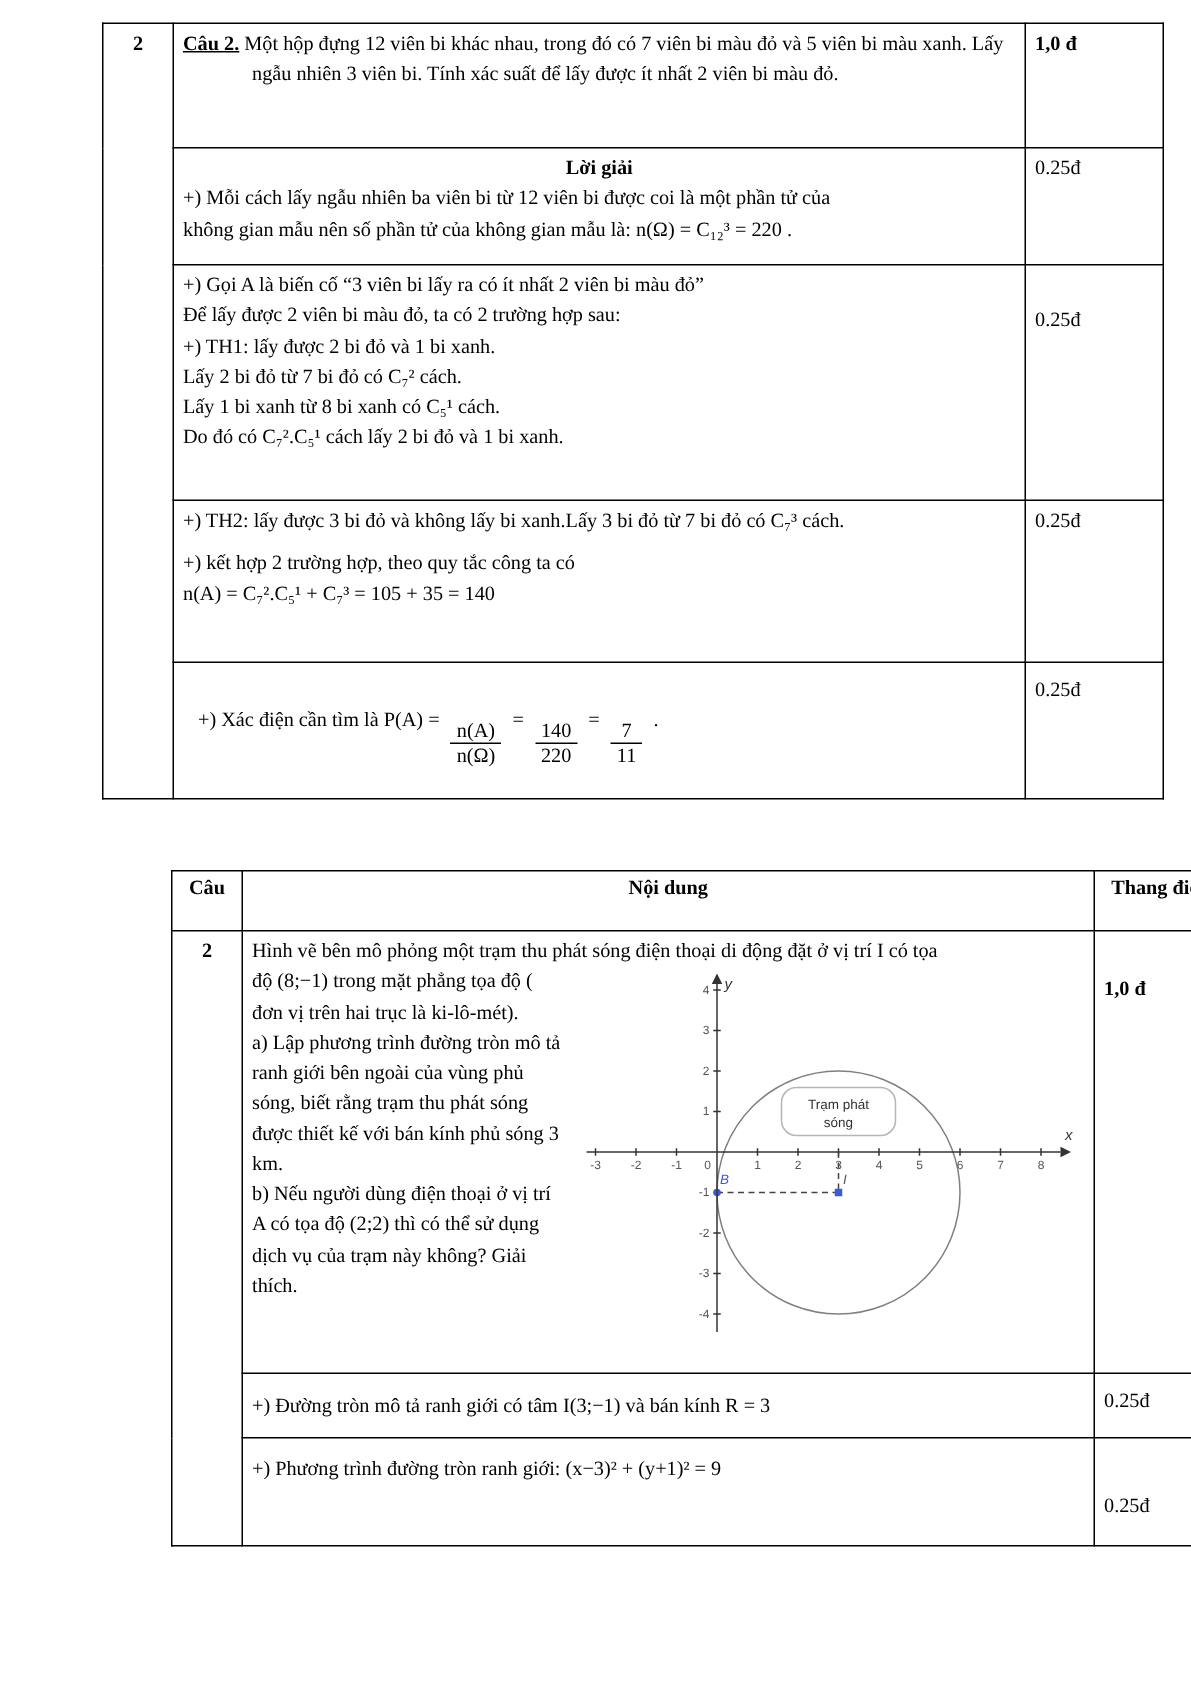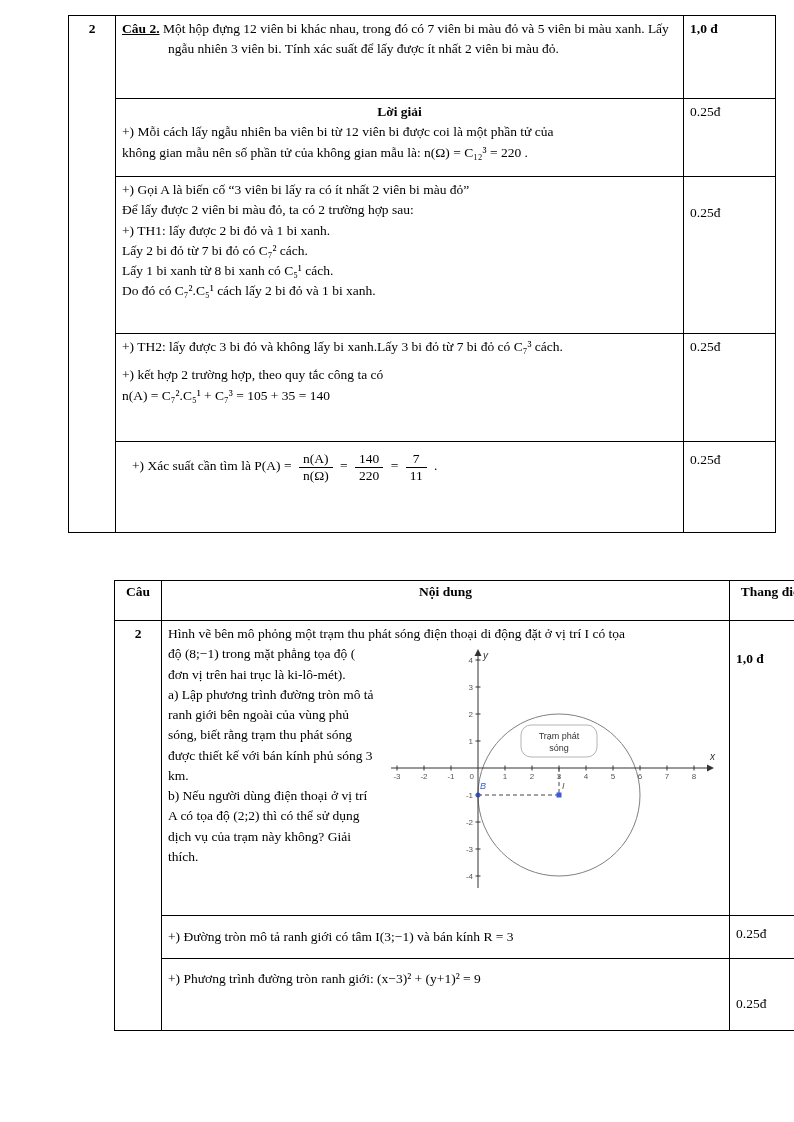--- a/index.html
+++ b/index.html
@@ -30,21 +30,21 @@
   .pt8  { padding-top: 8px !important; }
   .pt28 { padding-top: 28px !important; }
   .plow { vertical-align: bottom !important; padding-bottom: 16px !important; }
 
   .hang { padding-left: 46px; text-indent: -46px; }
   .lead-bold { font-weight: bold; text-decoration: underline; }
   .center { text-align: left; }
   .solhead { text-align: center; font-weight: bold; }
 
   .frac { display: inline-block; vertical-align: middle; text-align: center; margin: 0 4px; line-height: 1.15; }
-  .frac .num { display: block; padding: 0 4px; }
+  .frac .num { display: block; padding: 0 4px; margin-top: 28px; }
   .frac .den { display: block; padding: 0 4px; border-top: 1px solid #000; }
   .mathline { display: block; padding: 6px 0 2px 10px; }
 
   .figure-wrap { float: right; width: 340px; margin: 2px 0 4px 8px; }
   svg text { font-family: "Liberation Sans", "DejaVu Sans", sans-serif; }
   .axis { stroke: #333; stroke-width: 1; }
   .tick { stroke: #333; stroke-width: 1; }
   .ticklabel { font-size: 8px; fill: #555; }
   .axislabel { font-size: 10px; font-style: italic; fill: #333; }
   .boundary { fill: none; stroke: #808080; stroke-width: 1; }
@@ -100,21 +100,21 @@
       <td>
         <div>+) TH2: lấy được 3 bi đỏ và không lấy bi xanh.Lấy 3 bi đỏ từ 7 bi đỏ có C₇³ cách.</div>
         <div style="padding-top:8px">+) kết hợp 2 trường hợp, theo quy tắc công ta có</div>
         <div class="center">n(A) = C₇².C₅¹ + C₇³ = 105 + 35 = 140</div>
       </td>
       <td class="score">0.25đ</td>
     </tr>
     <tr style="height:91px">
       <td>
         <span class="mathline">
-          <span>+) Xác suất cần tìm là P(A) =</span>
+          <span>+) Xác điện cần tìm là P(A) =</span>
           <span class="frac">
             <span class="num">n(A)</span>
             <span class="den">n(Ω)</span>
           </span>
           <span>=</span>
           <span class="frac">
             <span class="num">140</span>
             <span class="den">220</span>
           </span>
           <span>=</span>

